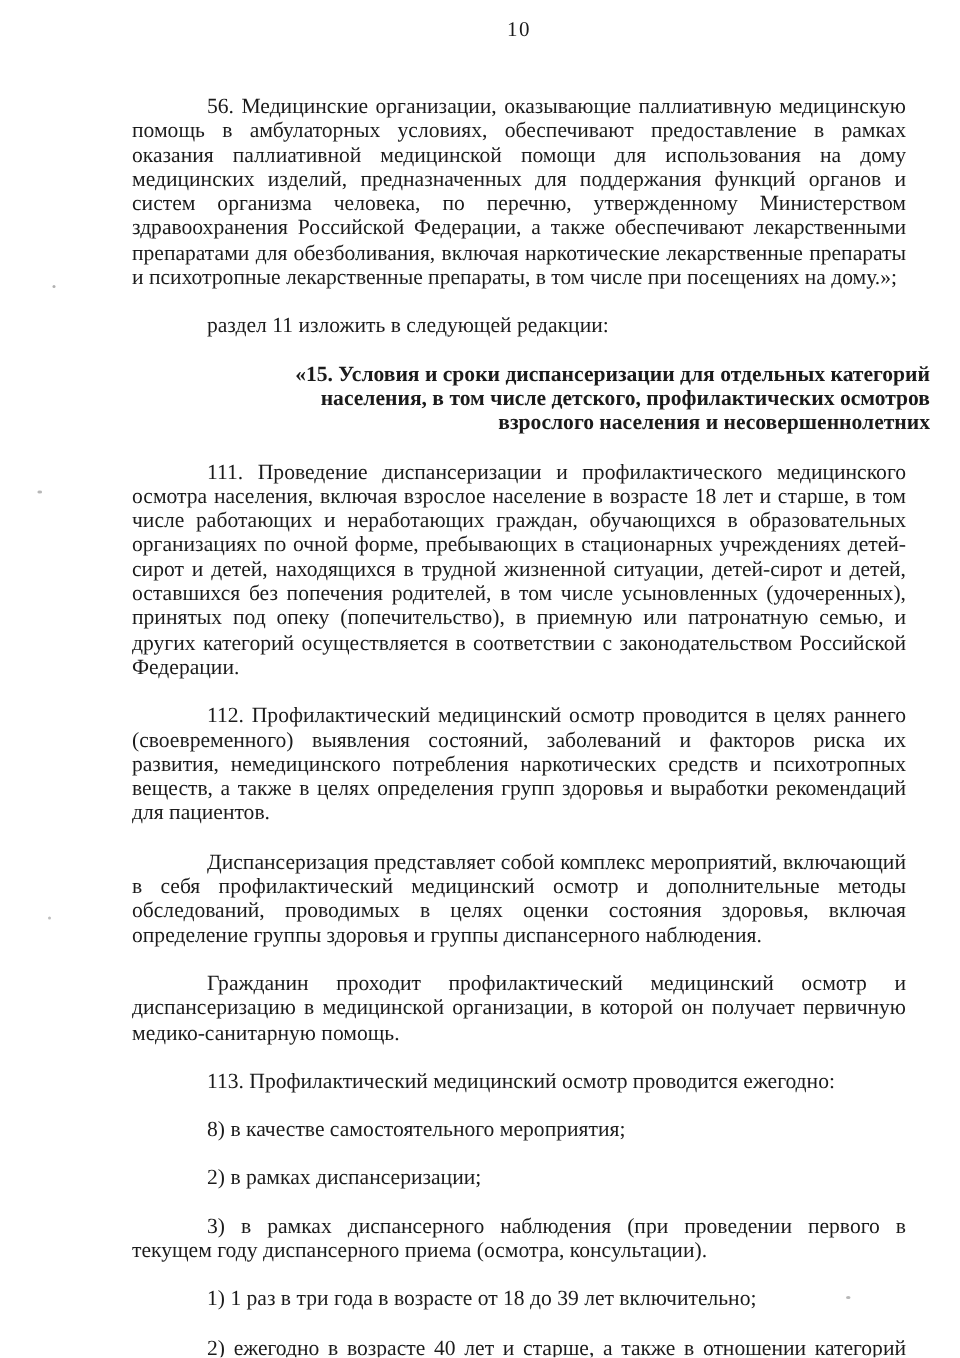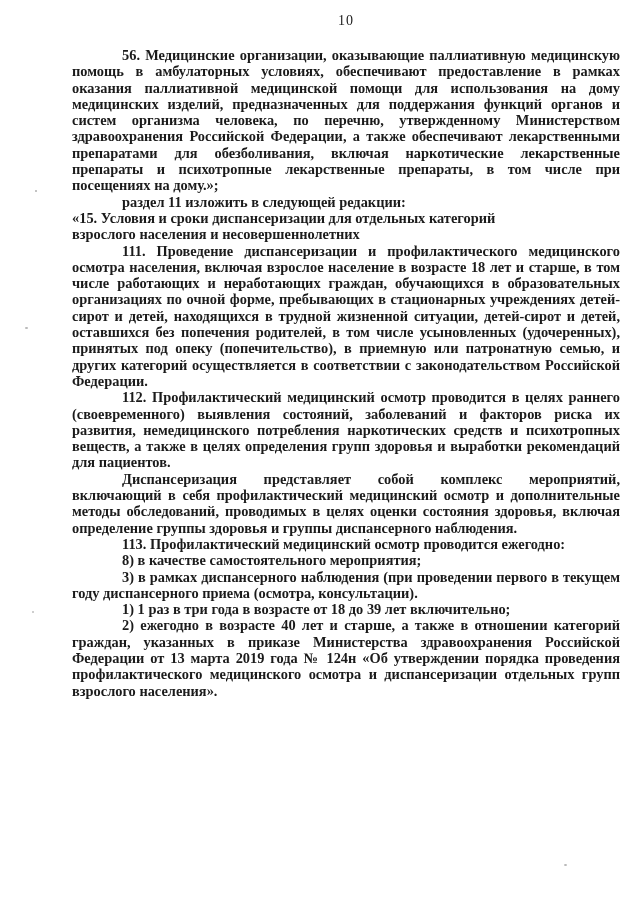--- a/index.html
+++ b/index.html
@@ -28,28 +28,27 @@
   .content {
     position: absolute;
     top: 47px;
     left: 72px;
     width: 548px;
     font-size: 14.4px;
     line-height: 16.3px;
     text-align: justify;
   }
   .content p.para {
-    margin: 0;
+    margin: 16px;
     padding: 0;
     text-indent: 50px;
-    font-weight: bold;
   }
   .heading {
     font-weight: bold;
-    text-align: left;
+    text-align: right;
   }
   .heading div {
     margin: 0;
   }
   .speck {
     position: absolute;
     background: #6f6f6f;
     border-radius: 50%;
   }
   .speck-1 { left: 35px;  top: 190px; width: 2px; height: 2px; opacity: .55; }
@@ -65,34 +64,37 @@
   <div class="page-number">10</div>
 
   <div class="content">
 
     <p class="para">56. Медицинские организации, оказывающие паллиативную медицинскую помощь в амбулаторных условиях, обеспечивают предоставление в рамках оказания паллиативной медицинской помощи для использования на дому медицинских изделий, предназначенных для поддержания функций органов и систем организма человека, по перечню, утвержденному Министерством здравоохранения Российской Федерации, а также обеспечивают лекарственными препаратами для обезболивания, включая наркотические лекарственные препараты и психотропные лекарственные препараты, в том числе при посещениях на дому.»;</p>
 
     <p class="para">раздел 11 изложить в следующей редакции:</p>
 
     <div class="heading">
       <div>«15. Условия и сроки диспансеризации для отдельных категорий</div>
+      <div>населения, в том числе детского, профилактических осмотров</div>
       <div>взрослого населения и несовершеннолетних</div>
     </div>
 
     <p class="para">111. Проведение диспансеризации и профилактического медицинского осмотра населения, включая взрослое население в возрасте 18 лет и старше, в том числе работающих и неработающих граждан, обучающихся в образовательных организациях по очной форме, пребывающих в стационарных учреждениях детей-сирот и детей, находящихся в трудной жизненной ситуации, детей-сирот и детей, оставшихся без попечения родителей, в том числе усыновленных (удочеренных), принятых под опеку (попечительство), в приемную или патронатную семью, и других категорий осуществляется в соответствии с законодательством Российской Федерации.</p>
 
     <p class="para">112. Профилактический медицинский осмотр проводится в целях раннего (своевременного) выявления состояний, заболеваний и факторов риска их развития, немедицинского потребления наркотических средств и психотропных веществ, а также в целях определения групп здоровья и выработки рекомендаций для пациентов.</p>
 
     <p class="para">Диспансеризация представляет собой комплекс мероприятий, включающий в себя профилактический медицинский осмотр и дополнительные методы обследований, проводимых в целях оценки состояния здоровья, включая определение группы здоровья и группы диспансерного наблюдения.</p>
 
+    <p class="para">Гражданин проходит профилактический медицинский осмотр и диспансеризацию в медицинской организации, в которой он получает первичную медико-санитарную помощь.</p>
 
     <p class="para">113. Профилактический медицинский осмотр проводится ежегодно:</p>
 
     <p class="para">8) в качестве самостоятельного мероприятия;</p>
 
+    <p class="para">2) в рамках диспансеризации;</p>
 
     <p class="para">3) в рамках диспансерного наблюдения (при проведении первого в текущем году диспансерного приема (осмотра, консультации).</p>
 
 
     <p class="para">1) 1 раз в три года в возрасте от 18 до 39 лет включительно;</p>
 
     <p class="para">2) ежегодно в возрасте 40 лет и старше, а также в отношении категорий граждан, указанных в приказе Министерства здравоохранения Российской Федерации от 13 марта 2019 года № 124н «Об утверждении порядка проведения профилактического медицинского осмотра и диспансеризации отдельных групп взрослого населения».</p>
 
   </div>
 

